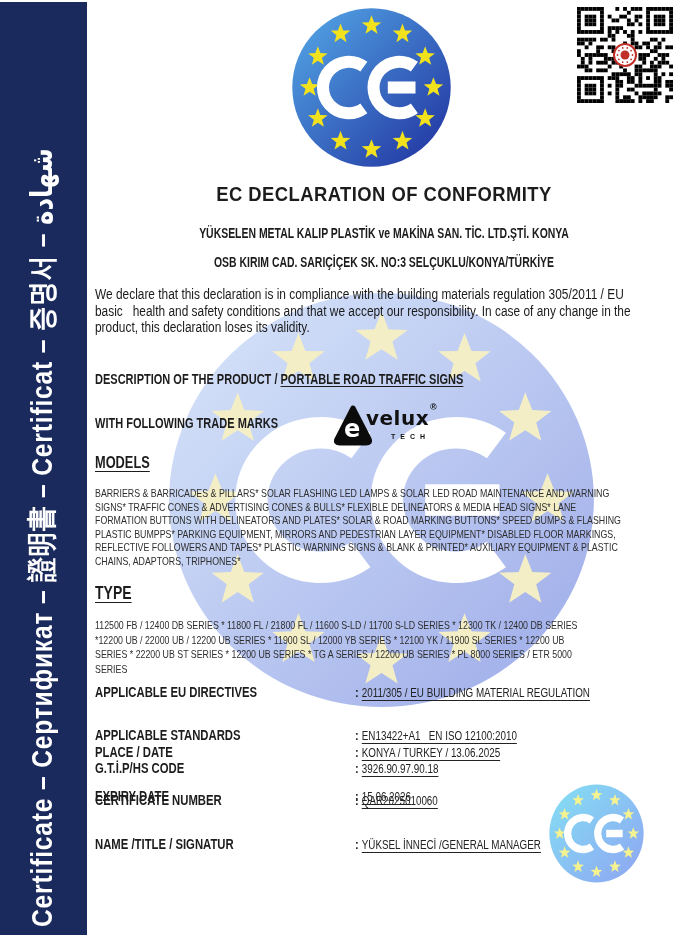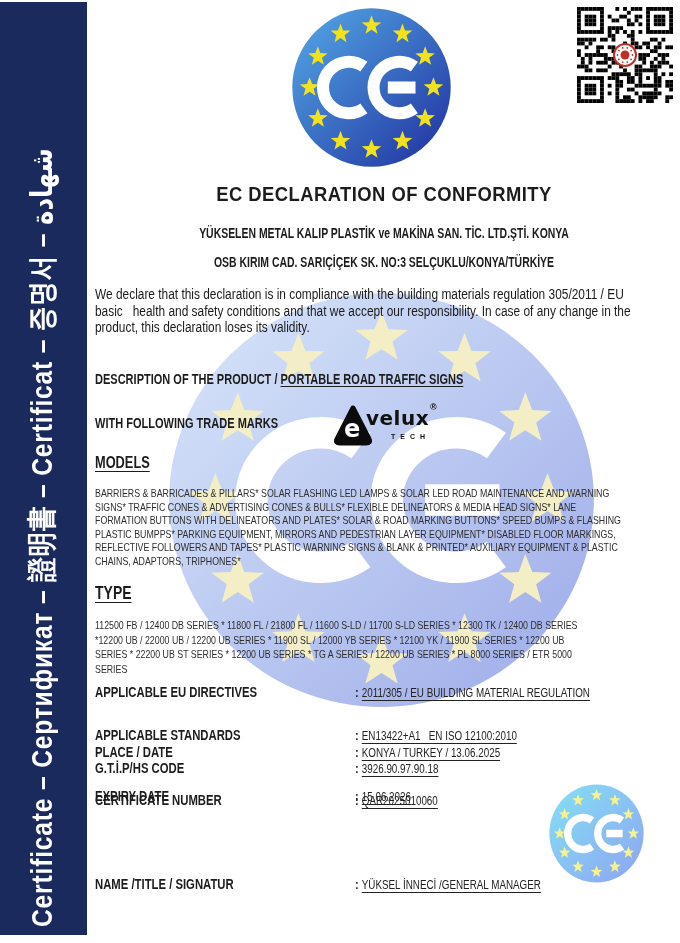--- a/index.html
+++ b/index.html
@@ -496,21 +496,21 @@
   <div class="row-value"><span class="colon">: </span><span class="val">QAR2025010060</span></div>
 </div>
 <div class="row" style="top:760px">
   <div class="row-label">G.T.İ.P/HS CODE</div>
   <div class="row-value"><span class="colon">: </span><span class="val">3926.90.97.90.18</span></div>
 </div>
 <div class="row" style="top:788px">
   <div class="row-label">EXPIRY DATE</div>
   <div class="row-value"><span class="colon">: </span><span class="val">15.06.2026</span></div>
 </div>
-<div class="row" style="top:876px">
+<div class="row" style="top:836px">
   <div class="row-label">NAME /TITLE / SIGNATUR</div>
   <div class="row-value"><span class="colon">: </span><span class="val">YÜKSEL İNNECİ /GENERAL MANAGER</span></div>
 </div>
 
 <div class="ce-bottom" id="ceBottom"><svg viewBox="0 0 100 100" width="100%" height="100%" preserveAspectRatio="none">
       <defs>
         <linearGradient id="gBot" x1="0" y1="0" x2="1" y2="1">
           <stop offset="0" stop-color="#83e0f4"></stop>
           <stop offset="1" stop-color="#8fa4f2"></stop>
         </linearGradient>

